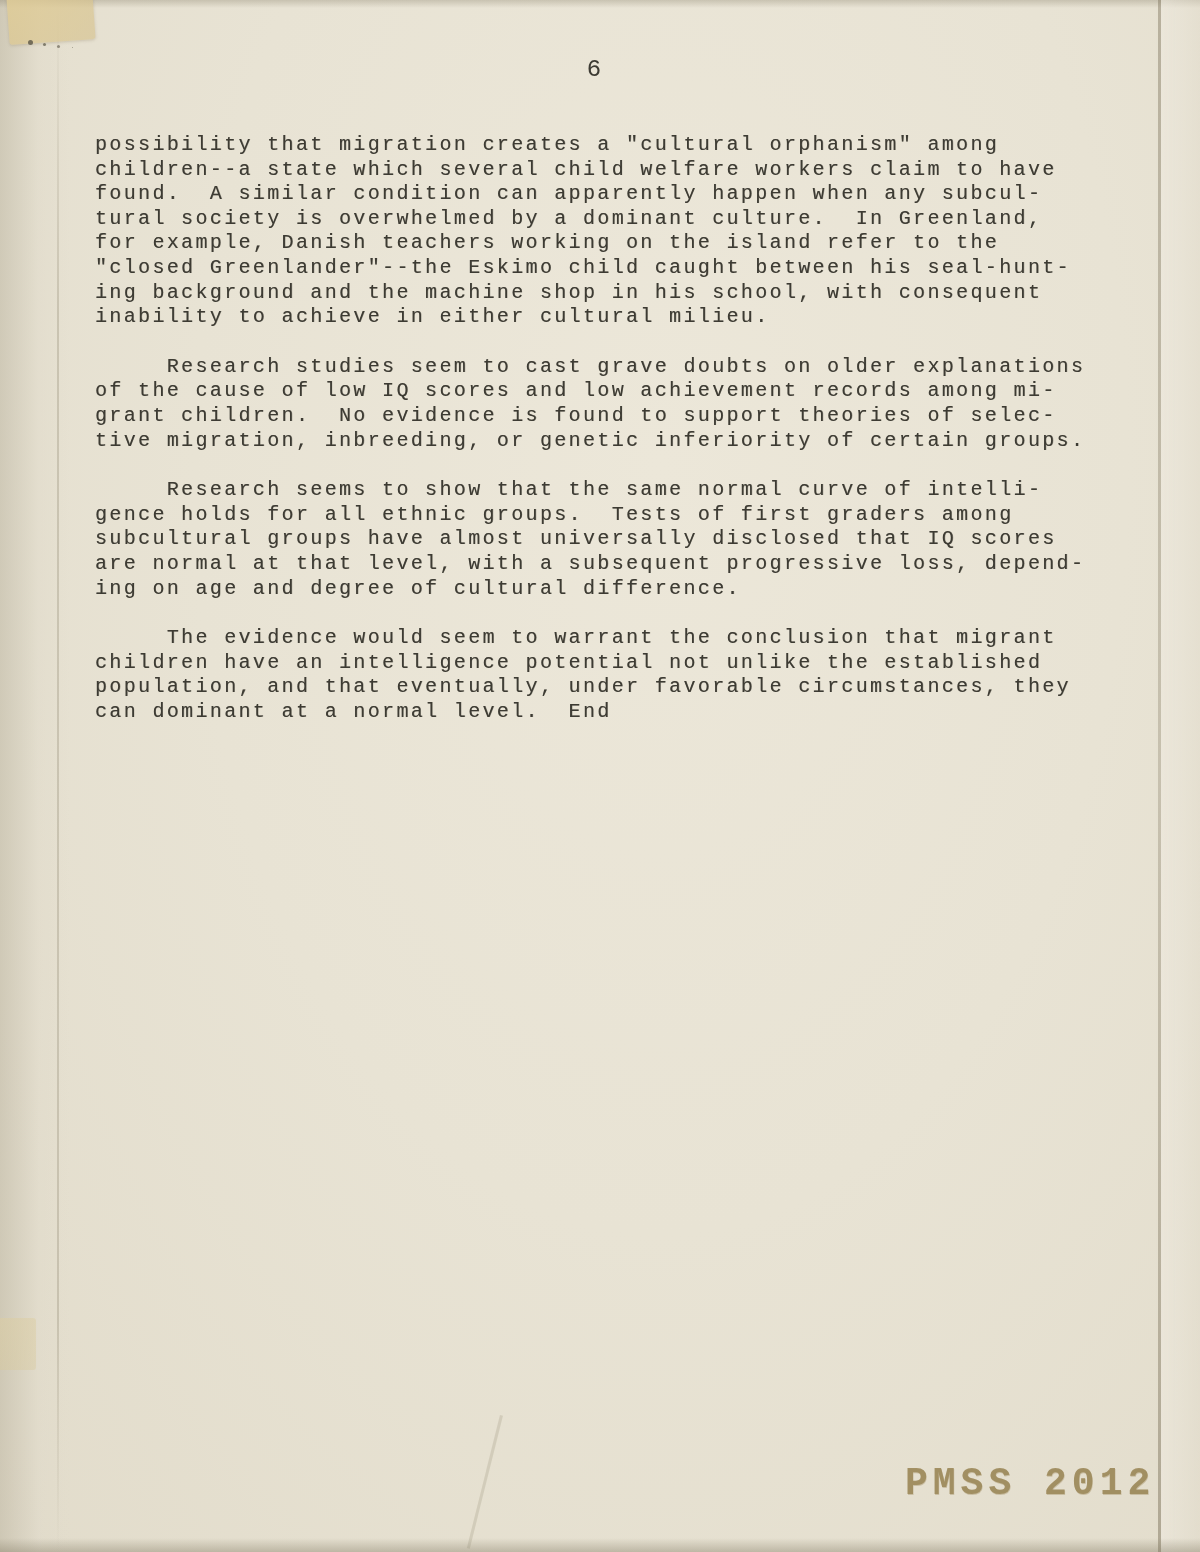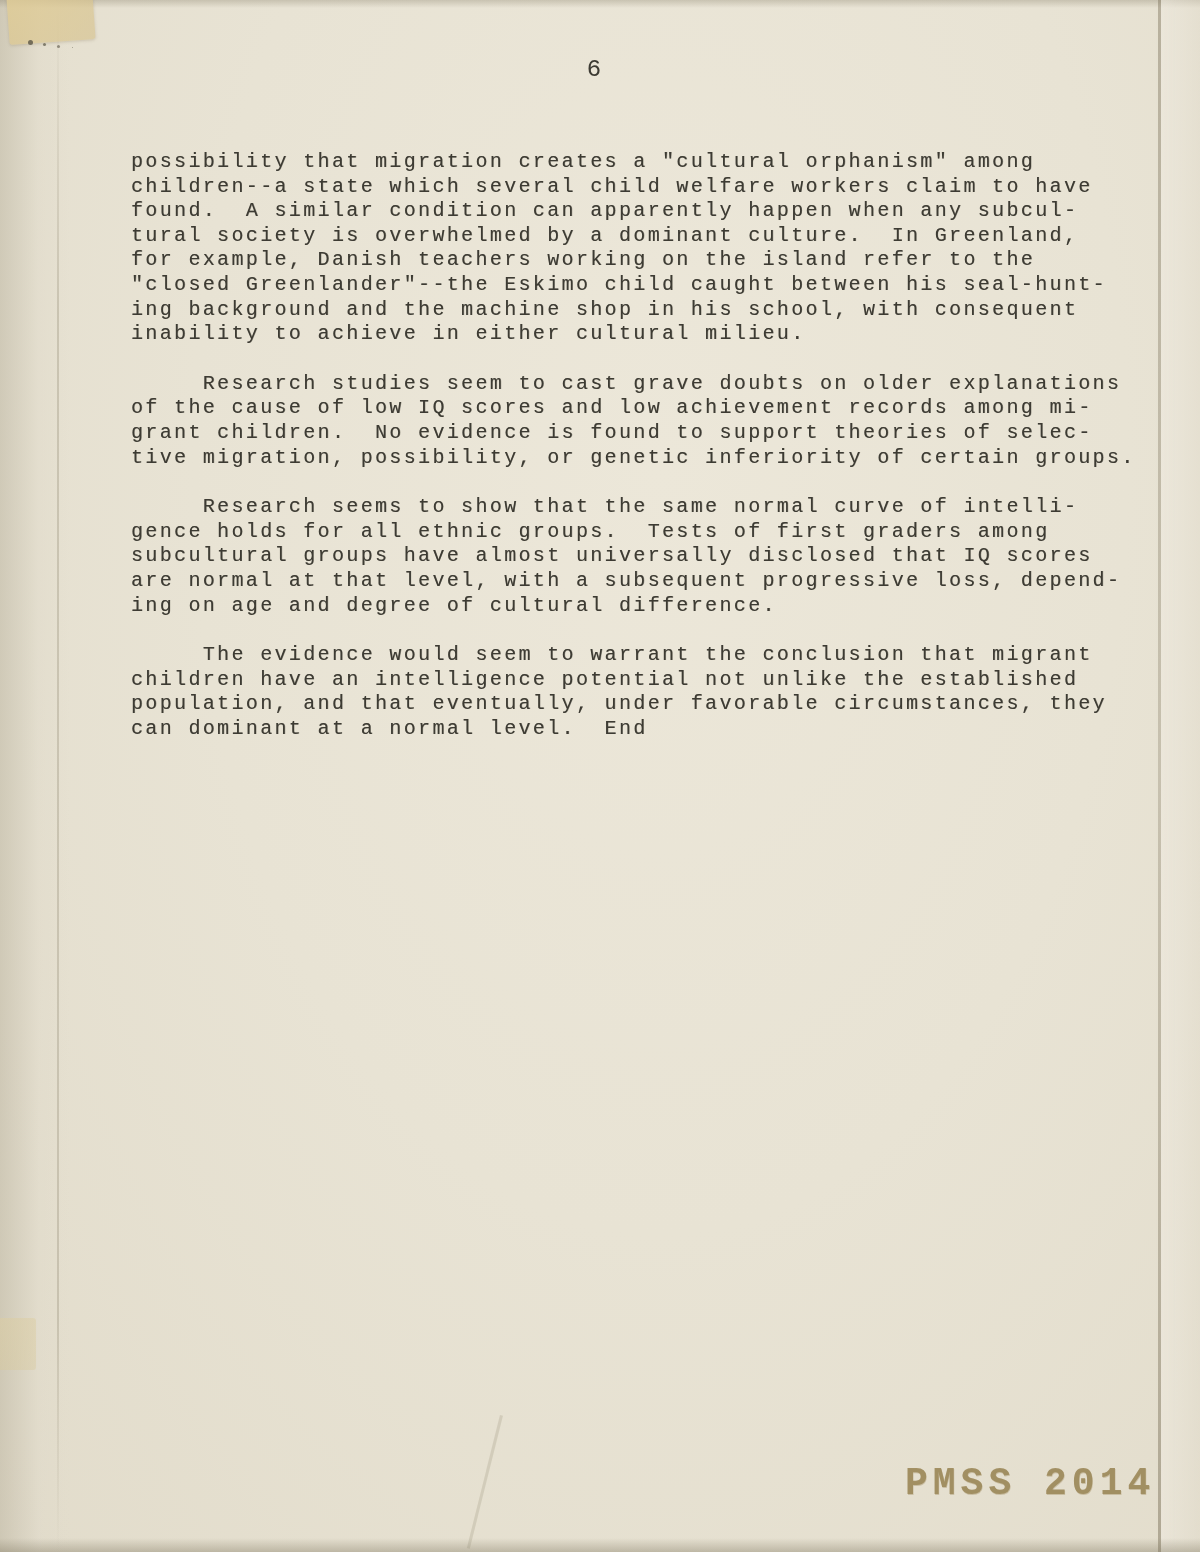--- a/index.html
+++ b/index.html
@@ -74,21 +74,21 @@
   
   .page-number {
     position: absolute;
     top: 56px; left: 95px; width: 1000px;
     text-align: center;
     font-size: 24px;
     letter-spacing: 2px;
   }
   .text-block {
     position: absolute;
-    top: 150px; left: 95px; width: 1040px; margin-left: 36px;
+    top: 133px; left: 95px; width: 1040px;
   }
   .para {
     margin: 0 0 25px 0;
     font-size: 20px;
     line-height: 24.6px;
     letter-spacing: 2.35px;
     white-space: pre;
     text-shadow: 0.4px 0.4px 0.5px rgba(61,59,51,0.45);
   }
   .heading {
@@ -137,29 +137,29 @@
 for example, Danish teachers working on the island refer to the
 "closed Greenlander"--the Eskimo child caught between his seal-hunt-
 ing background and the machine shop in his school, with consequent
 inability to achieve in either cultural milieu.</p>
 
 
 
     <p class="para">     Research studies seem to cast grave doubts on older explanations
 of the cause of low IQ scores and low achievement records among mi-
 grant children.  No evidence is found to support theories of selec-
-tive migration, possibility, or genetic inferiority of certain groups.</p>
+tive migration, inbreeding, or genetic inferiority of certain groups.</p>
 
     <p class="para">     Research seems to show that the same normal curve of intelli-
 gence holds for all ethnic groups.  Tests of first graders among
 subcultural groups have almost universally disclosed that IQ scores
 are normal at that level, with a subsequent progressive loss, depend-
 ing on age and degree of cultural difference.</p>
 
     <p class="para">     The evidence would seem to warrant the conclusion that migrant
 children have an intelligence potential not unlike the established
 population, and that eventually, under favorable circumstances, they
 can dominant at a normal level.  End</p>
   </div>
 
-  <div class="stamp">PMSS 2014</div>
+  <div class="stamp">PMSS 2012</div>
 
 </div>
 
 </body></html>

